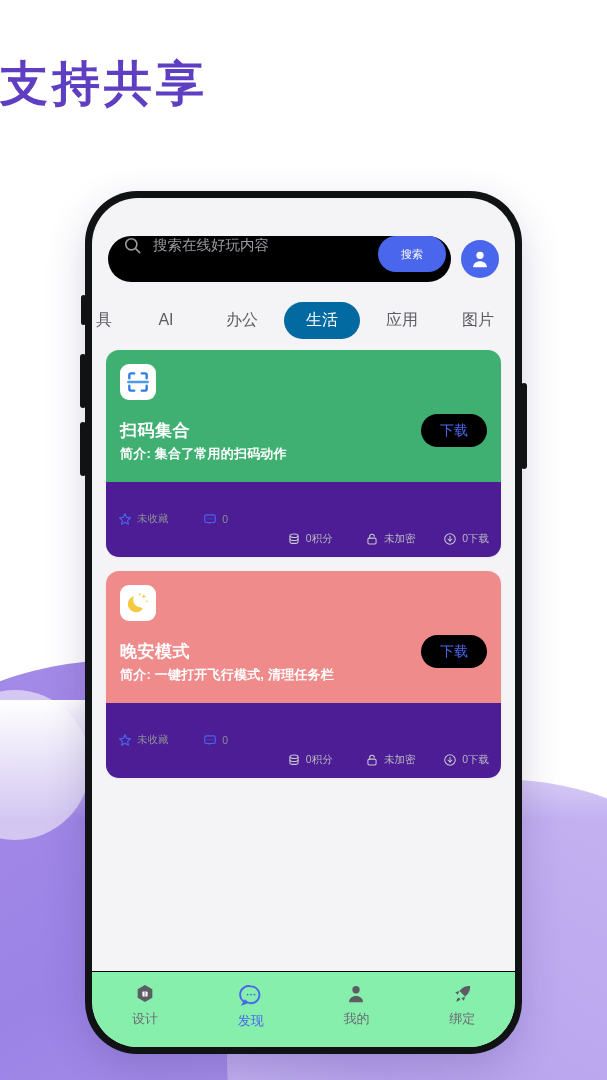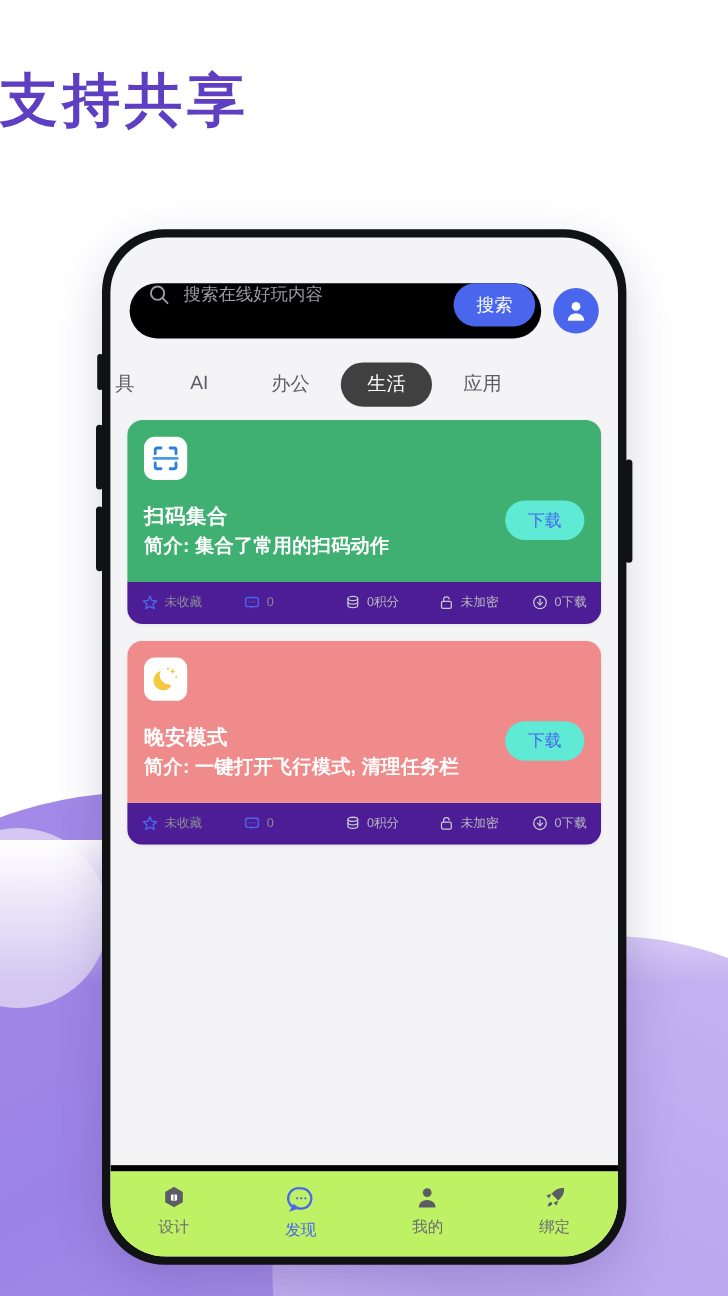--- a/index.html
+++ b/index.html
@@ -122,21 +122,21 @@
     color:#9b9ba2;
     white-space:nowrap;
     overflow:hidden;
   }
   .search-btn {
     height:36px;
     min-width:68px;
     border-radius:18px;
     background:#4a66ed;
     color:#fff;
-    font-size:15px;
+    font-size:11px;
     display:flex;
     align-items:center;
     justify-content:center;
     border:none;
     cursor:pointer;
     font-family:inherit;
   }
   .avatar {
     width:38px; height:38px;
     border-radius:50%;
@@ -161,21 +161,21 @@
     color:#5c5c64;
     padding:8px 0;
     text-align:center;
     flex:0 0 auto;
     cursor:pointer;
     white-space:nowrap;
   }
   .tab.first { width:36px; overflow:hidden; text-align:left; padding-left:4px; }
   .tab:not(.first):not(.active) { width:76px; }
   .tab.active {
-    background:#404040;
+    background:#0369a1;
     color:#ffffff;
     border-radius:19px;
     padding:8px 22px;
     margin:0 4px;
   }
 
   
   #content { flex:1; padding:9px 14px 0; overflow:hidden; }
 
   .card {
@@ -200,33 +200,33 @@
   }
   .card-title {
     margin-top:19px;
     font-size:17px;
     font-weight:700;
     color:#ffffff;
     letter-spacing:.5px;
   }
   .card-desc {
     margin-top:3px;
-    font-size:16px;
+    font-size:13px;
     font-weight:700;
     color:#ffffff;
     letter-spacing:.2px;
   }
   .dl-btn {
     position:absolute;
     right:14px;
     bottom:35px;
     height:33px;
     min-width:66px;
     border-radius:17px;
-    background:#5eead4;
+    background:#000000;
     color:#4a66ed;
     font-size:14px;
     display:flex;
     align-items:center;
     justify-content:center;
     border:none;
     cursor:pointer;
     font-family:inherit;
   }
 
@@ -243,28 +243,28 @@
     gap:5px;
     font-size:10.5px;
     white-space:nowrap;
   }
   .stat.s0 { width:96px; }
   .stat.s1 { width:94px; }
   .stat.s2 { width:88px; }
   .stat.s3 { width:88px; }
   .stat.s4 { width:auto; }
   .stat.on  { color:#8d8d96; }
-  .stat.off { color:#b8b8c0; }
+  .stat.off { color:#b8b8c0;margin-top:40px; }
 
   
   #bottom-nav {
     flex:0 0 auto;
     height:76px;
-    background:#bef264;
-    border-top:5px solid #000000;
+    background:#86efac;
+    border-top:1px solid #000000;
     display:flex;
     align-items:flex-start;
     padding-top:11px;
   }
   .nav-item {
     flex:1;
     display:flex;
     flex-direction:column;
     align-items:center;
     gap:5px;
@@ -312,20 +312,21 @@
         </svg>
       </div>
     </div>
 
     <div id="tabs">
       <div class="tab first">具</div>
       <div class="tab">AI</div>
       <div class="tab">办公</div>
       <div class="tab active">生活</div>
       <div class="tab">应用</div>
+      <div class="tab">图片</div>
     </div>
 
     <div id="content">
 
       <div class="card">
         <div class="card-top" style="background:#3fb071;">
           <div class="card-icon">
             <svg width="26" height="26" viewBox="0 0 24 24" fill="none" stroke="#2f7fe0" stroke-width="2.2" stroke-linecap="round">
               <path d="M4 8.5V5.5A1.5 1.5 0 0 1 5.5 4h3"></path>
               <path d="M15.5 4h3A1.5 1.5 0 0 1 20 5.5v3"></path>

